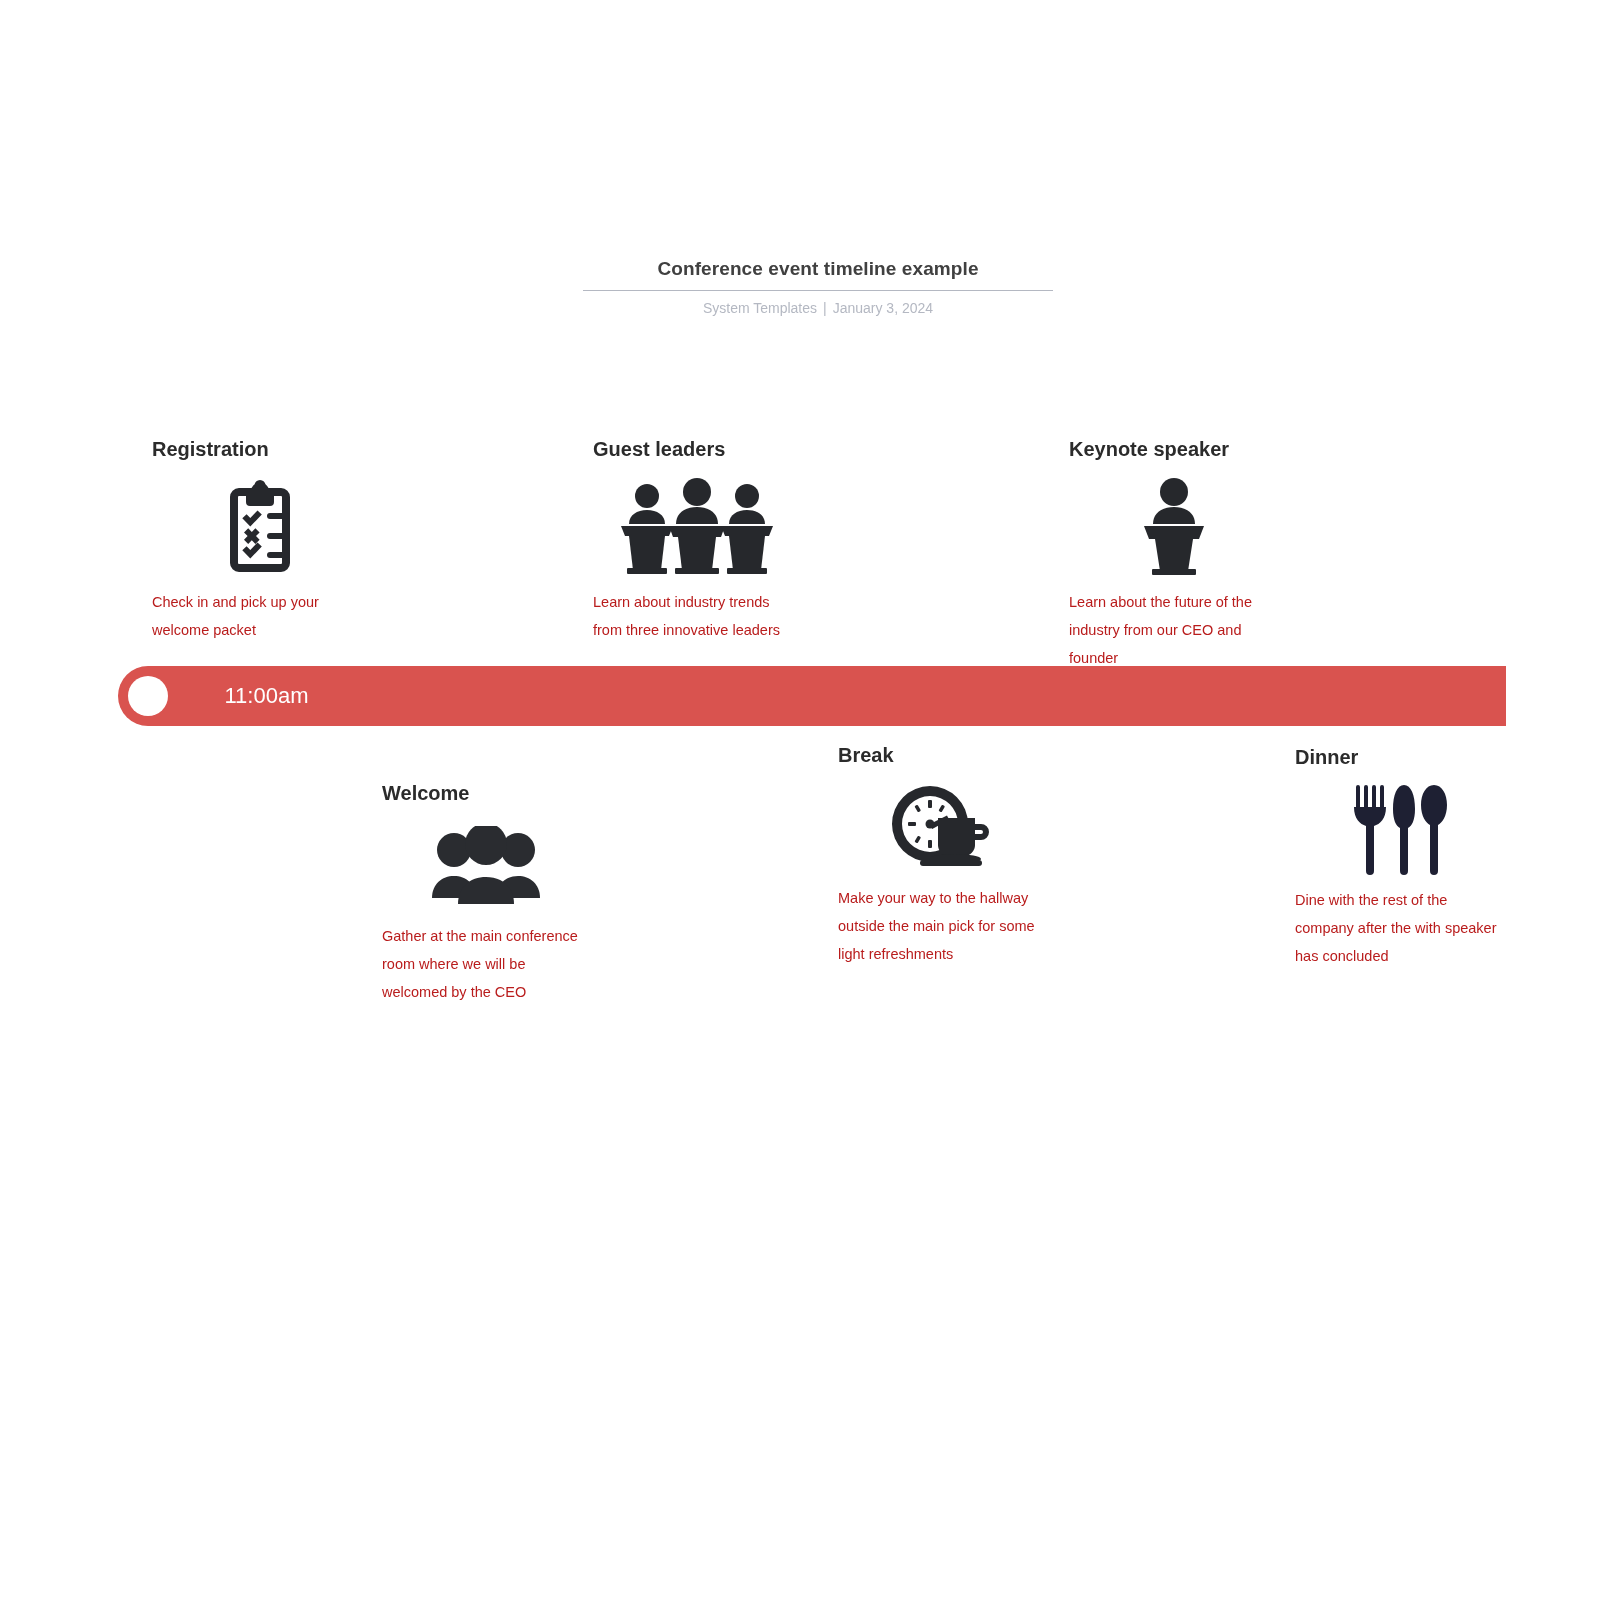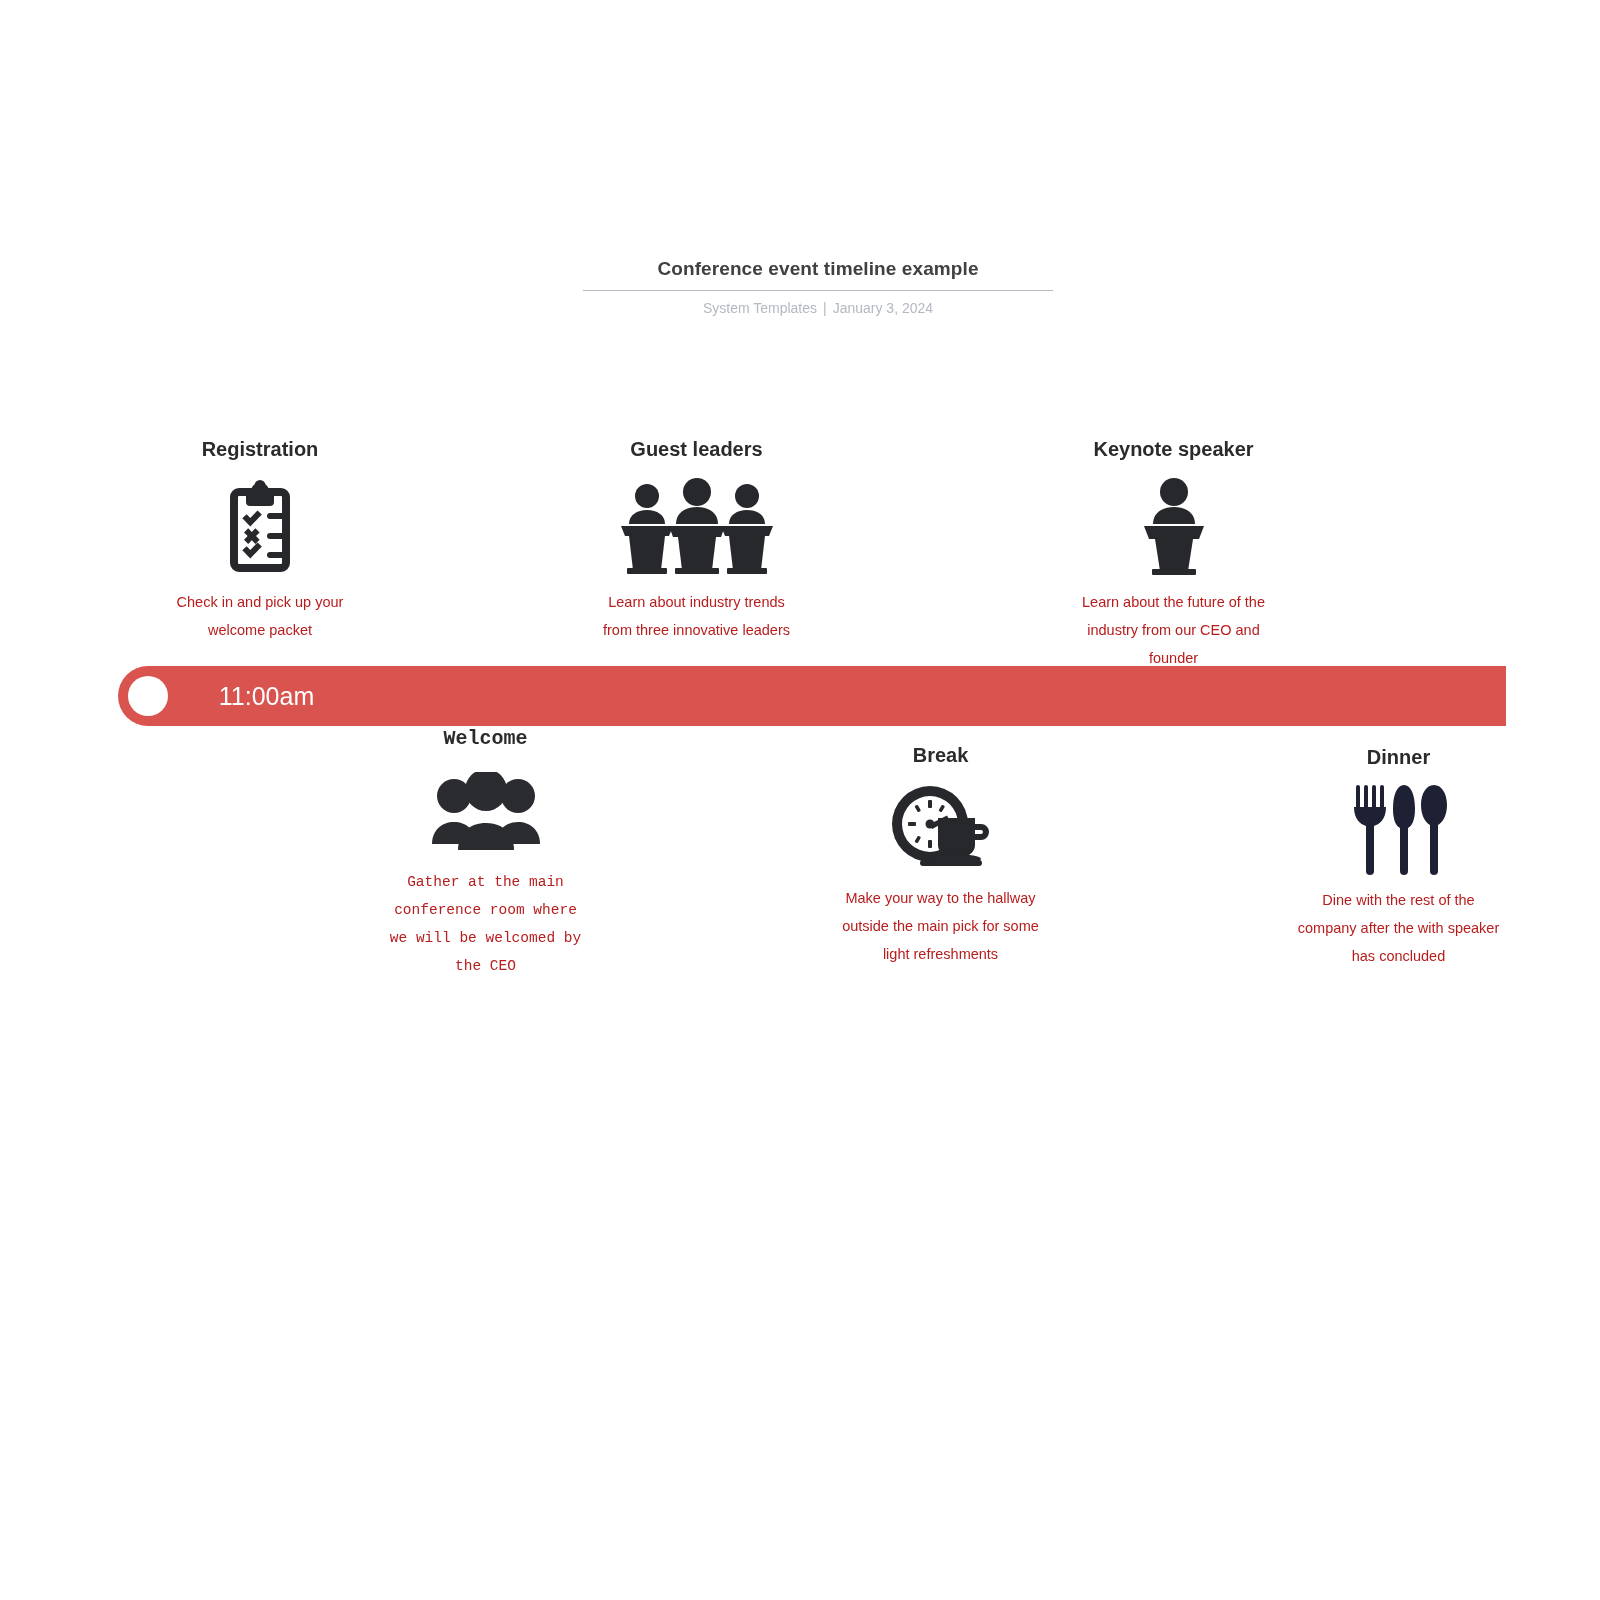--- a/index.html
+++ b/index.html
@@ -73,30 +73,29 @@
     height: 40px;
     border-radius: 50%;
     background: #ffffff;
     margin-left: 10px;
     flex: none;
   }
   .seg-time {
     flex: 1;
     text-align: center;
     color: #ffffff;
-    font-size: 25px;
+    font-size: 22px;
     line-height: 60px;
     padding-right: 14px;
     white-space: nowrap;
   }
 
   
   .event {
     position: absolute;
-    text-align: center;
   }
   .event-title {
     font-size: 20px;
     font-weight: bold;
     color: #2b2b2b;
     line-height: 26px;
     white-space: nowrap;
   }
   .event-icon {
     display: flex;
@@ -214,21 +213,21 @@
     <div class="seg-time" style="max-width:197px;">4:00pm</div>
   </div>
 
   <div class="seg last" style="left:1156px; width:232px; background:#2a9d9a; z-index:1;">
     <div class="seg-dot"></div>
     <div class="seg-time" style="max-width:197px;">6:00pm</div>
   </div>
 
 </div>
 
-<div class="event below" style="left:382px; top:726px; width:207px;font-family:Liberation Mono, monospace;">
+<div class="event below" style="left:382px; top:780px; width:207px;">
   <div class="event-title">Welcome</div>
   <div class="event-icon">
     <svg width="108" height="78" viewBox="0 0 108 78" aria-hidden="true">
       <g fill="#2a2c30">
         <circle cx="22" cy="24" r="17"></circle>
         <path d="M0 72c0-14 10-22 22-22s22 8 22 22z"></path>
         <circle cx="86" cy="24" r="17"></circle>
         <path d="M64 72c0-14 10-22 22-22s22 8 22 22z"></path>
         <circle cx="54" cy="18" r="21"></circle>
         <path d="M26 78c0-17 12-27 28-27s28 10 28 27z"></path>

